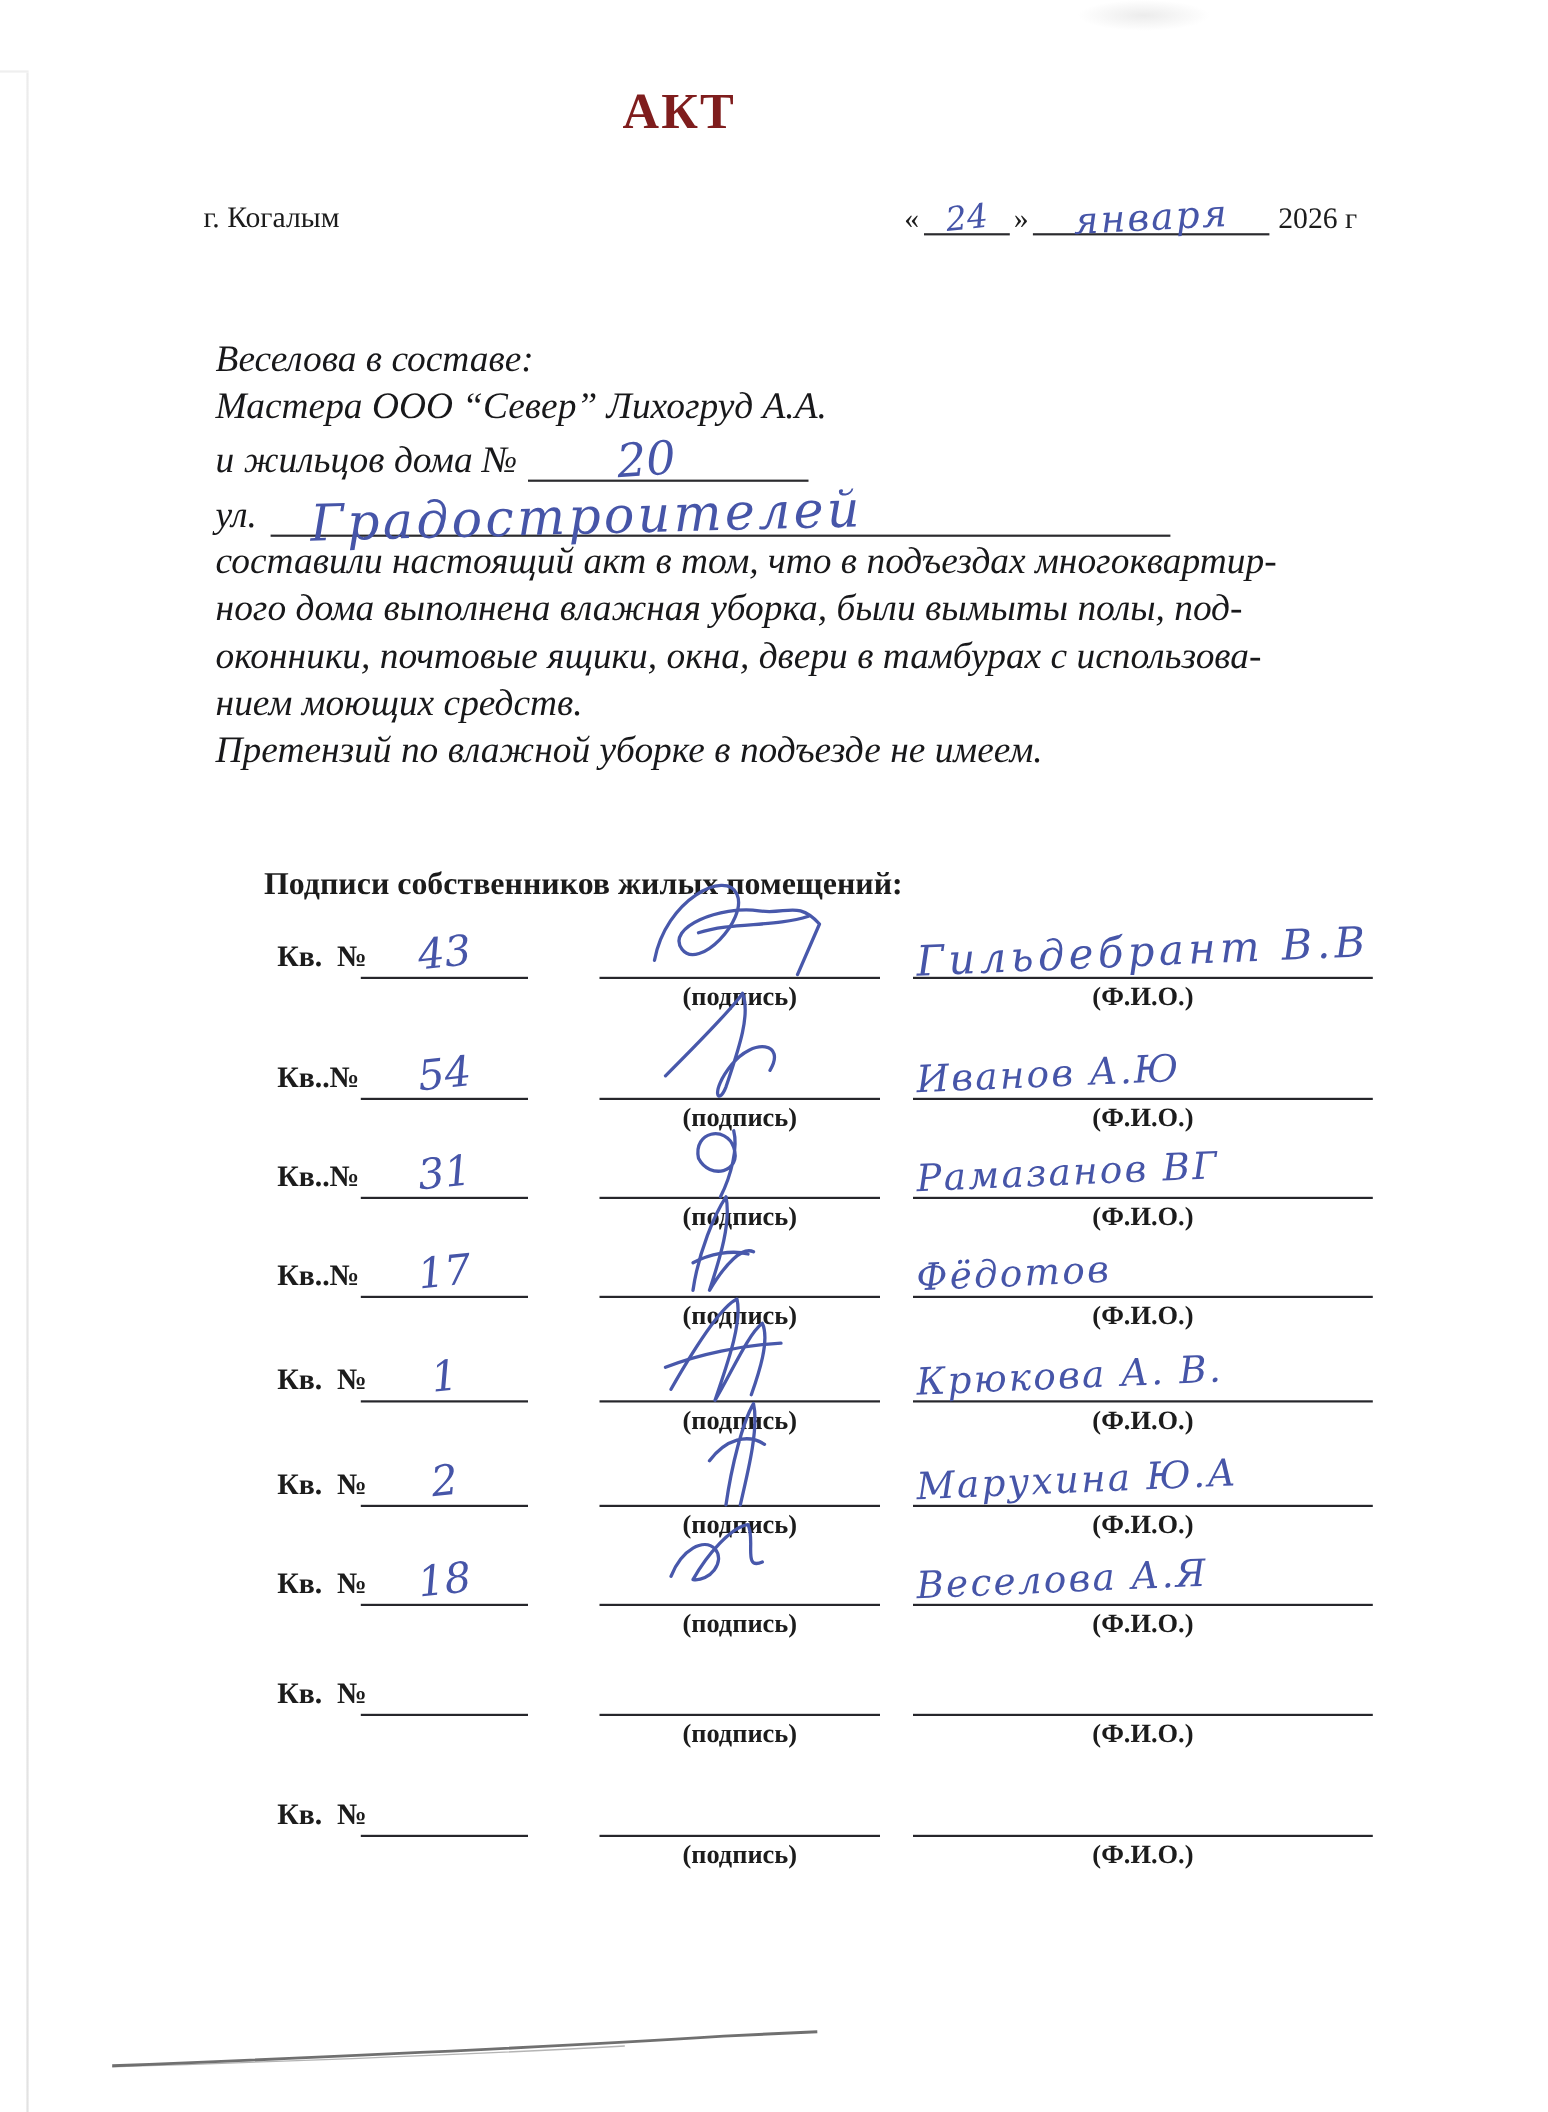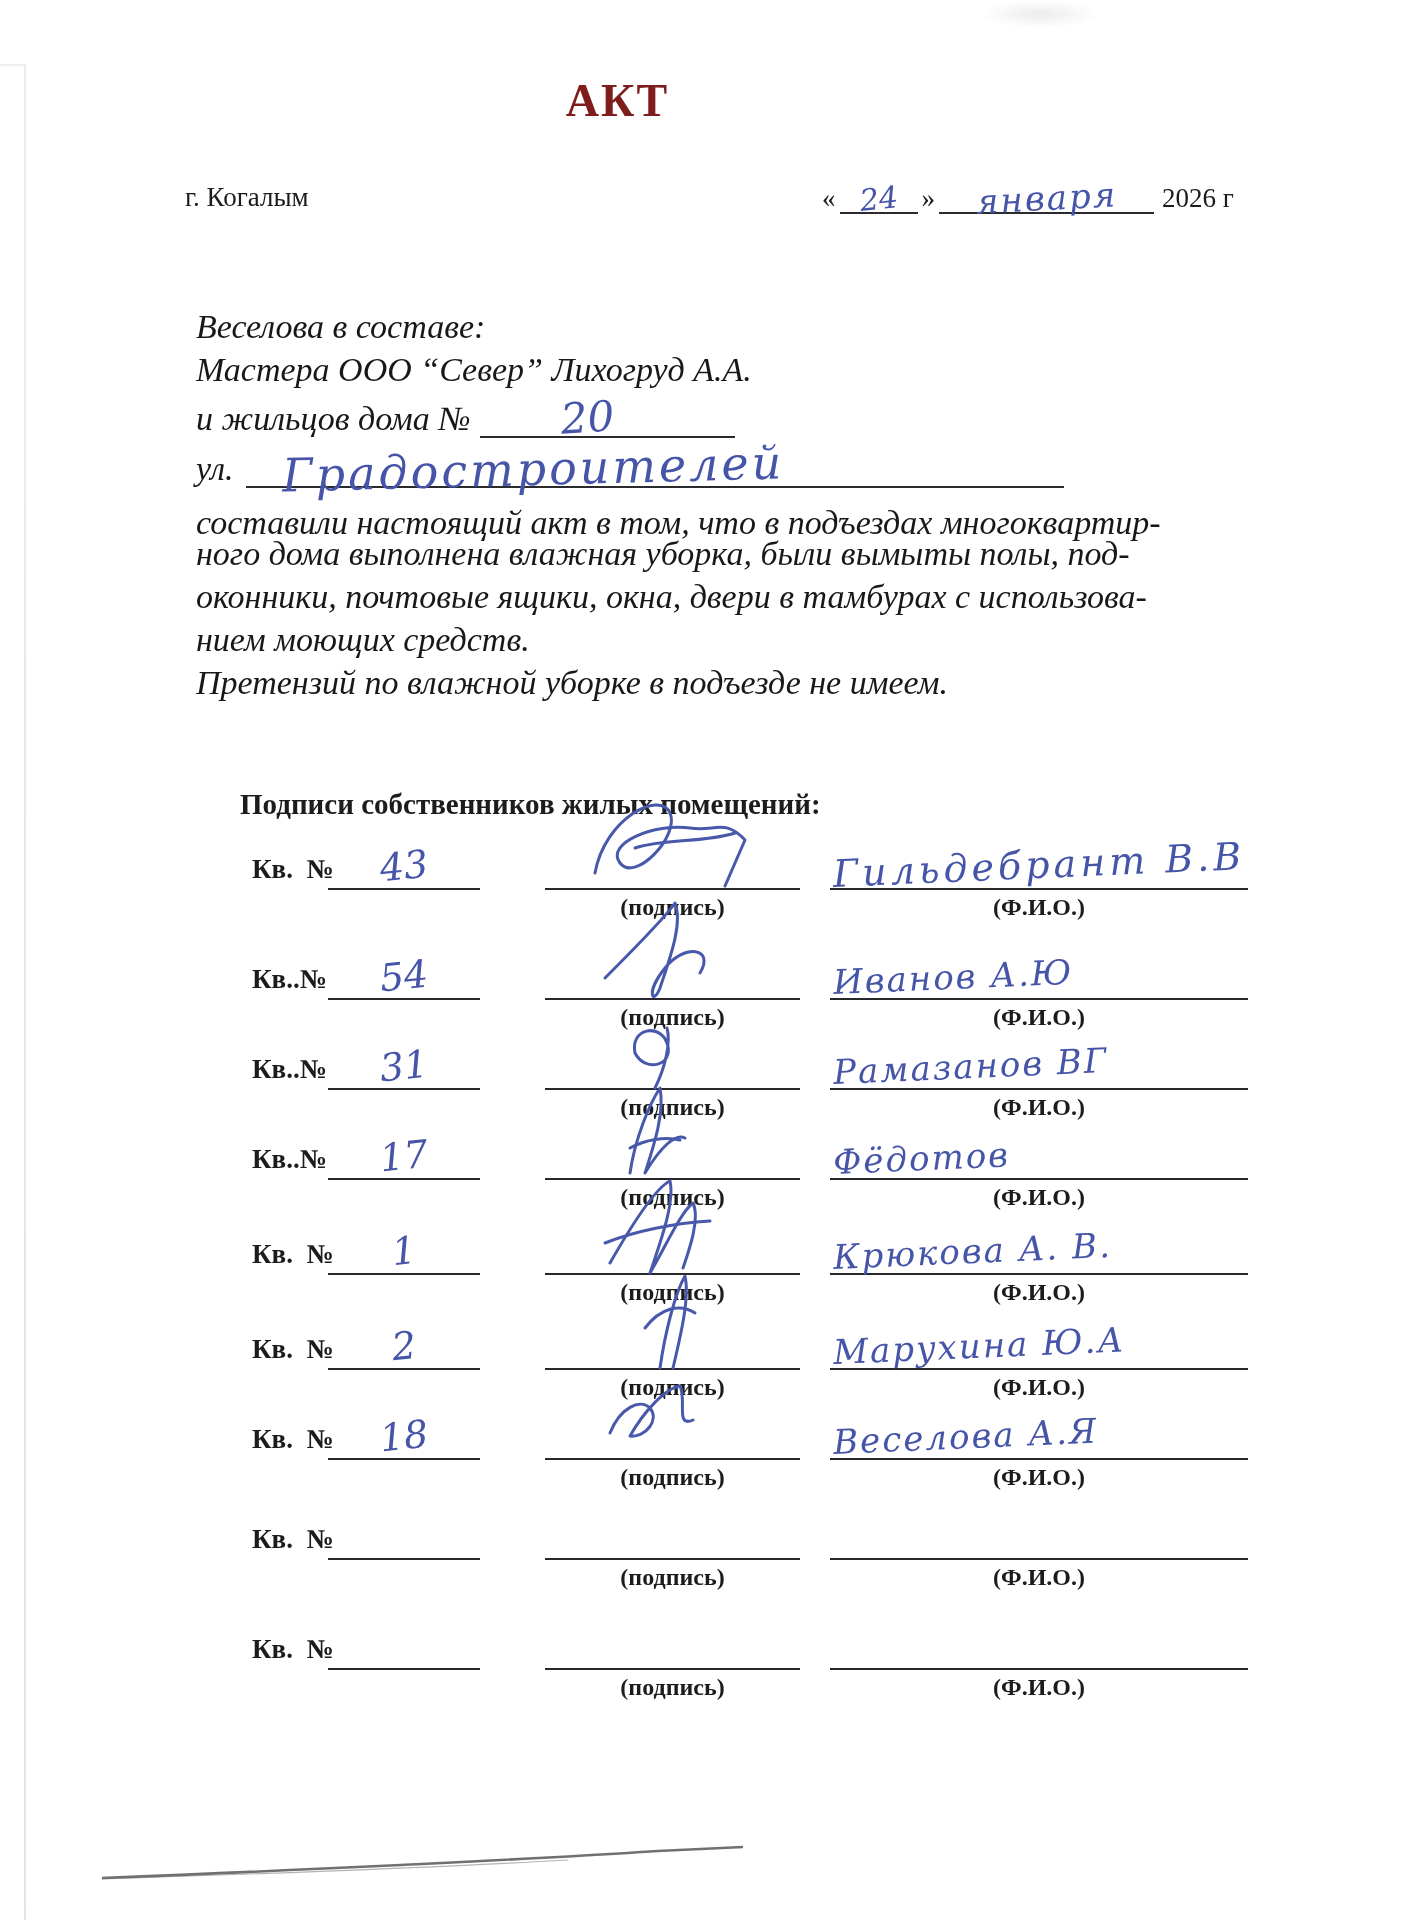--- a/index.html
+++ b/index.html
@@ -93,21 +93,21 @@
   <div class="pline" style="top:351px;">Мастера  ООО “Север” Лихогруд А.А.</div>
 
   <div class="pline" style="top:394px;">
     <span class="rm">и   жильцов дома  №</span><span class="u-inline u-house"><span class="hw hw-house">20</span></span>
   </div>
 
   <div class="pline" style="top:440px;">
     <span class="rm">ул.</span><span class="u-inline u-street"><span class="hw hw-street">Градостроителей</span></span>
   </div>
 
-  <div class="pline" style="top:492px;margin-top:12px;">составили настоящий акт в том, что в подъездах многоквартир-</div>
+  <div class="pline" style="top:492px;">составили настоящий акт в том, что в подъездах многоквартир-</div>
   <div class="pline" style="top:535px;">ного  дома выполнена влажная уборка, были вымыты полы, под-</div>
   <div class="pline" style="top:578px;">оконники, почтовые ящики, окна, двери в тамбурах  с использова-</div>
   <div class="pline" style="top:621px;">нием моющих средств.</div>
   <div class="pline" style="top:664px;">Претензий по влажной уборке  в подъезде не имеем.</div>
 
   <div class="sig-heading">Подписи собственников жилых помещений:</div>
 
   <div class="sig-row" style="top:848px;">
     <span class="kv-label">Кв.  №</span>
     <span class="uline num-line">

